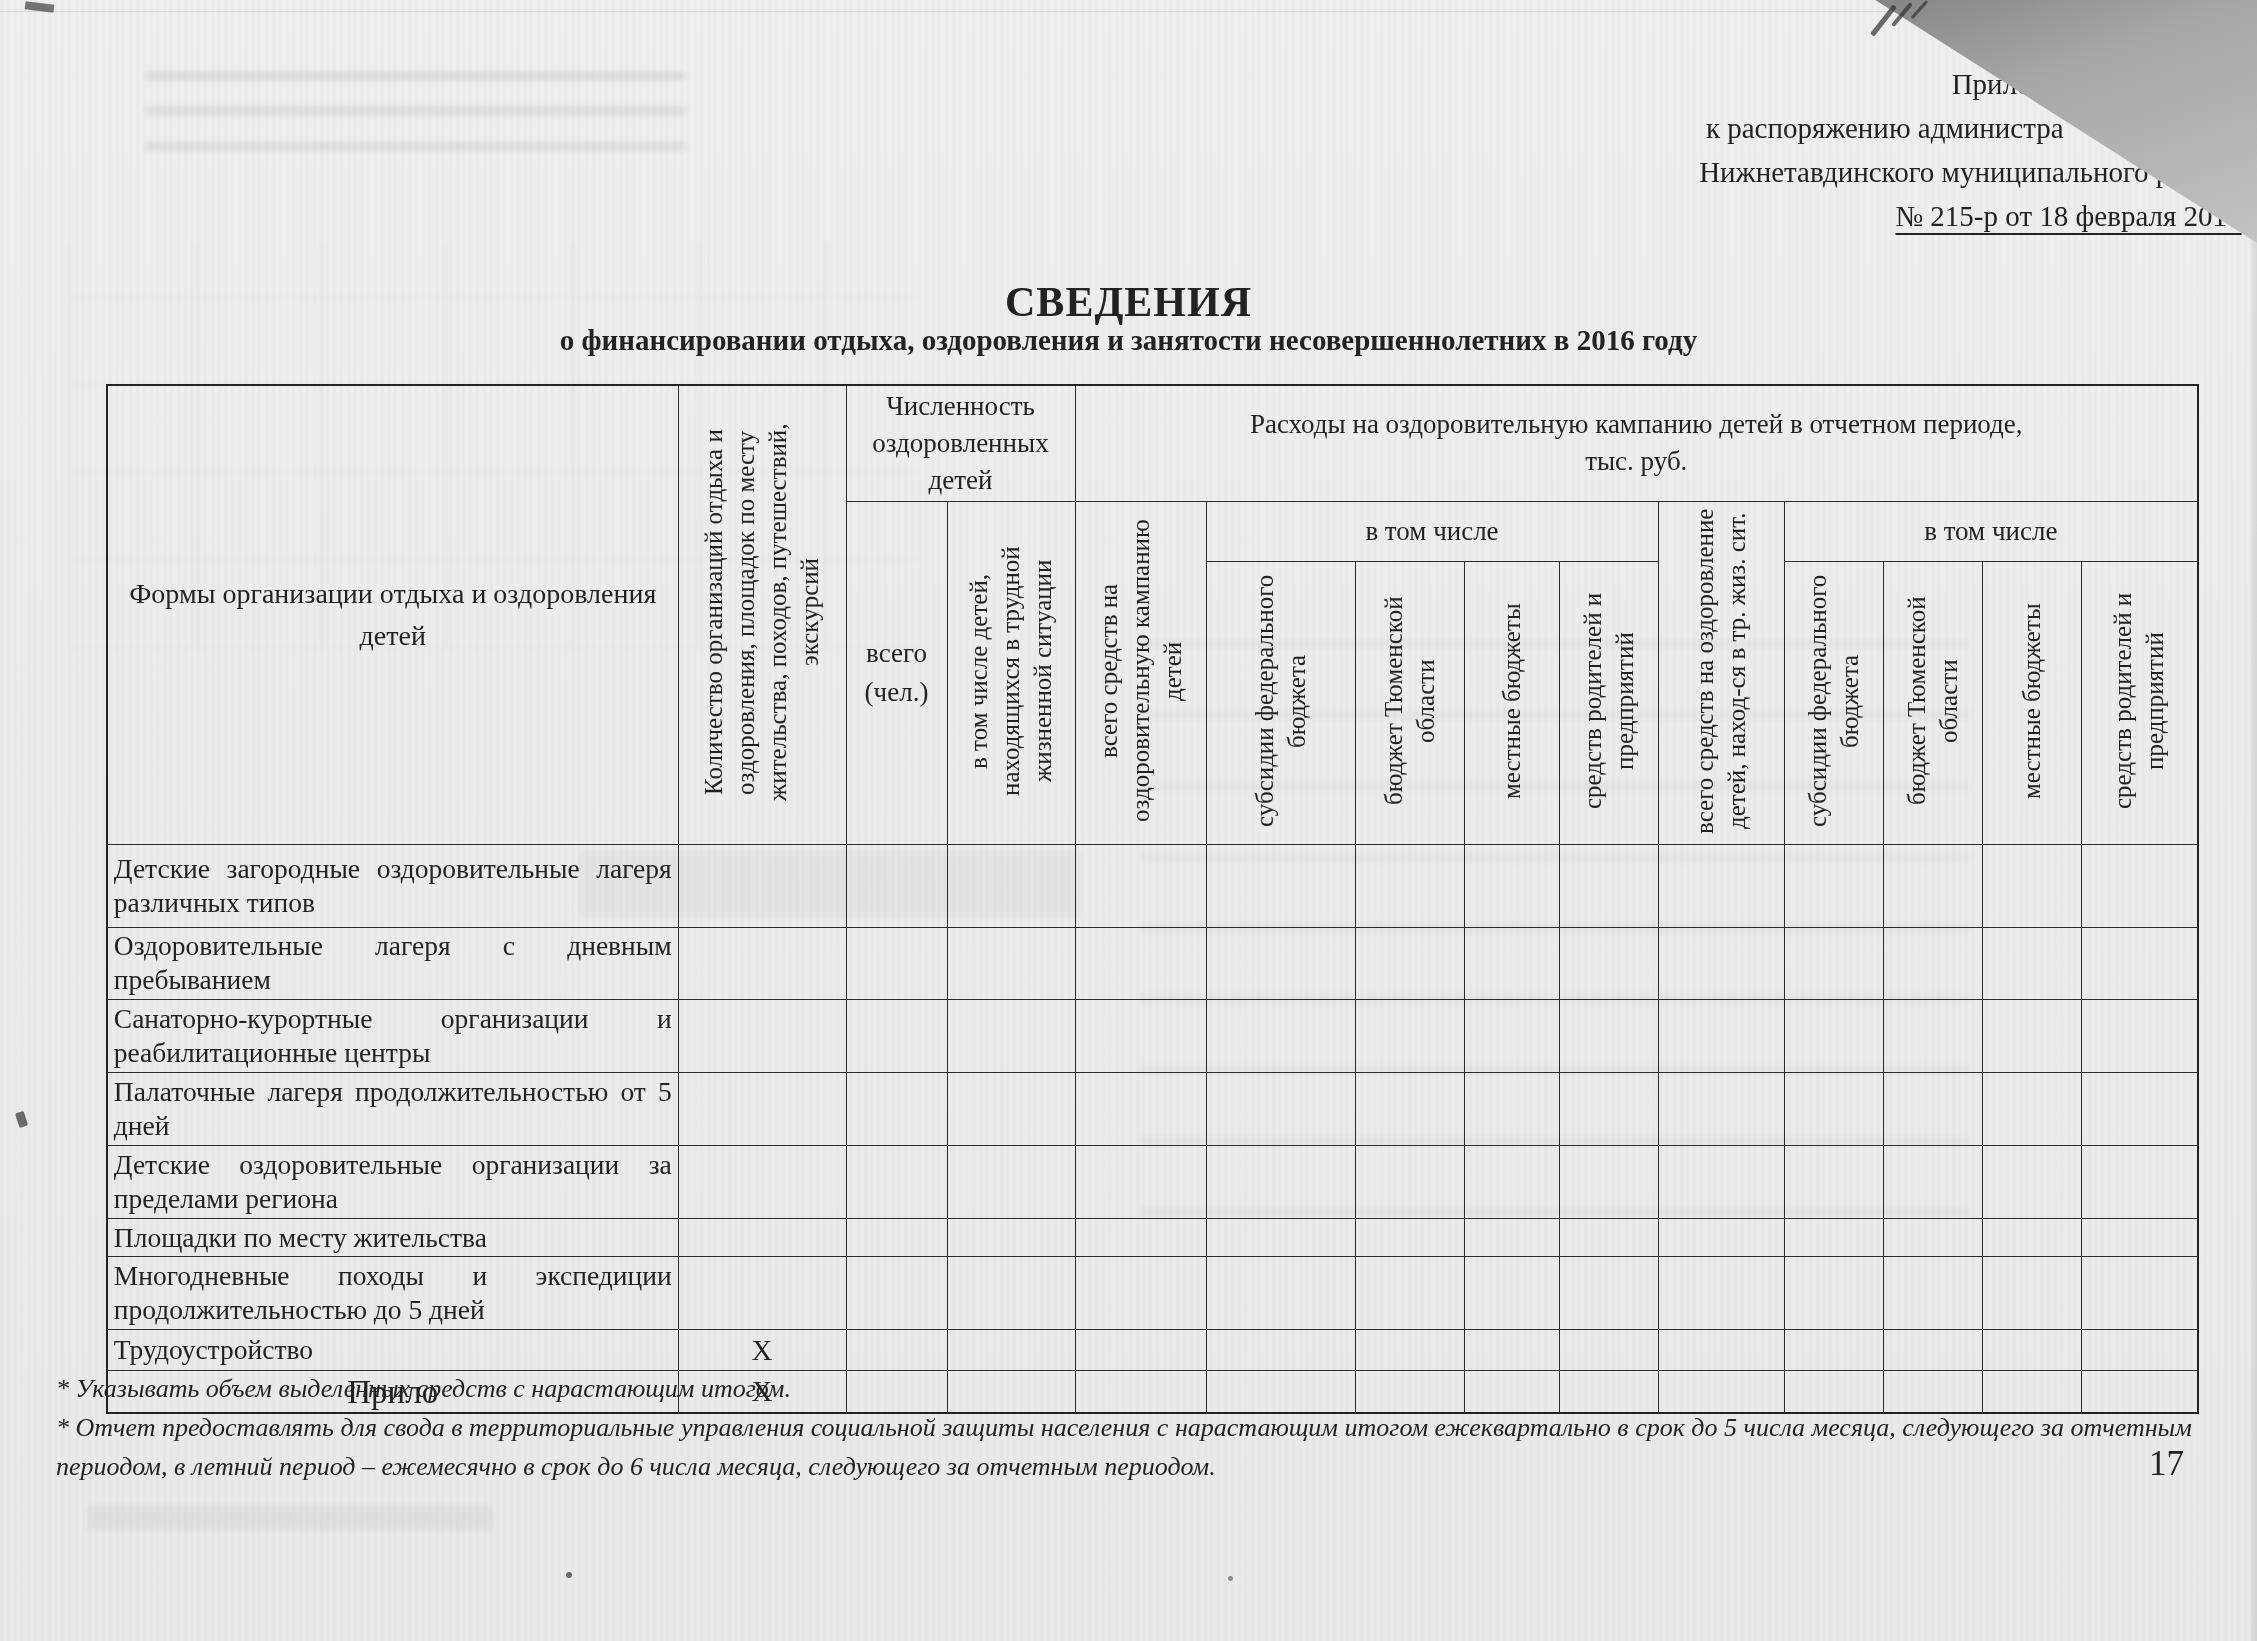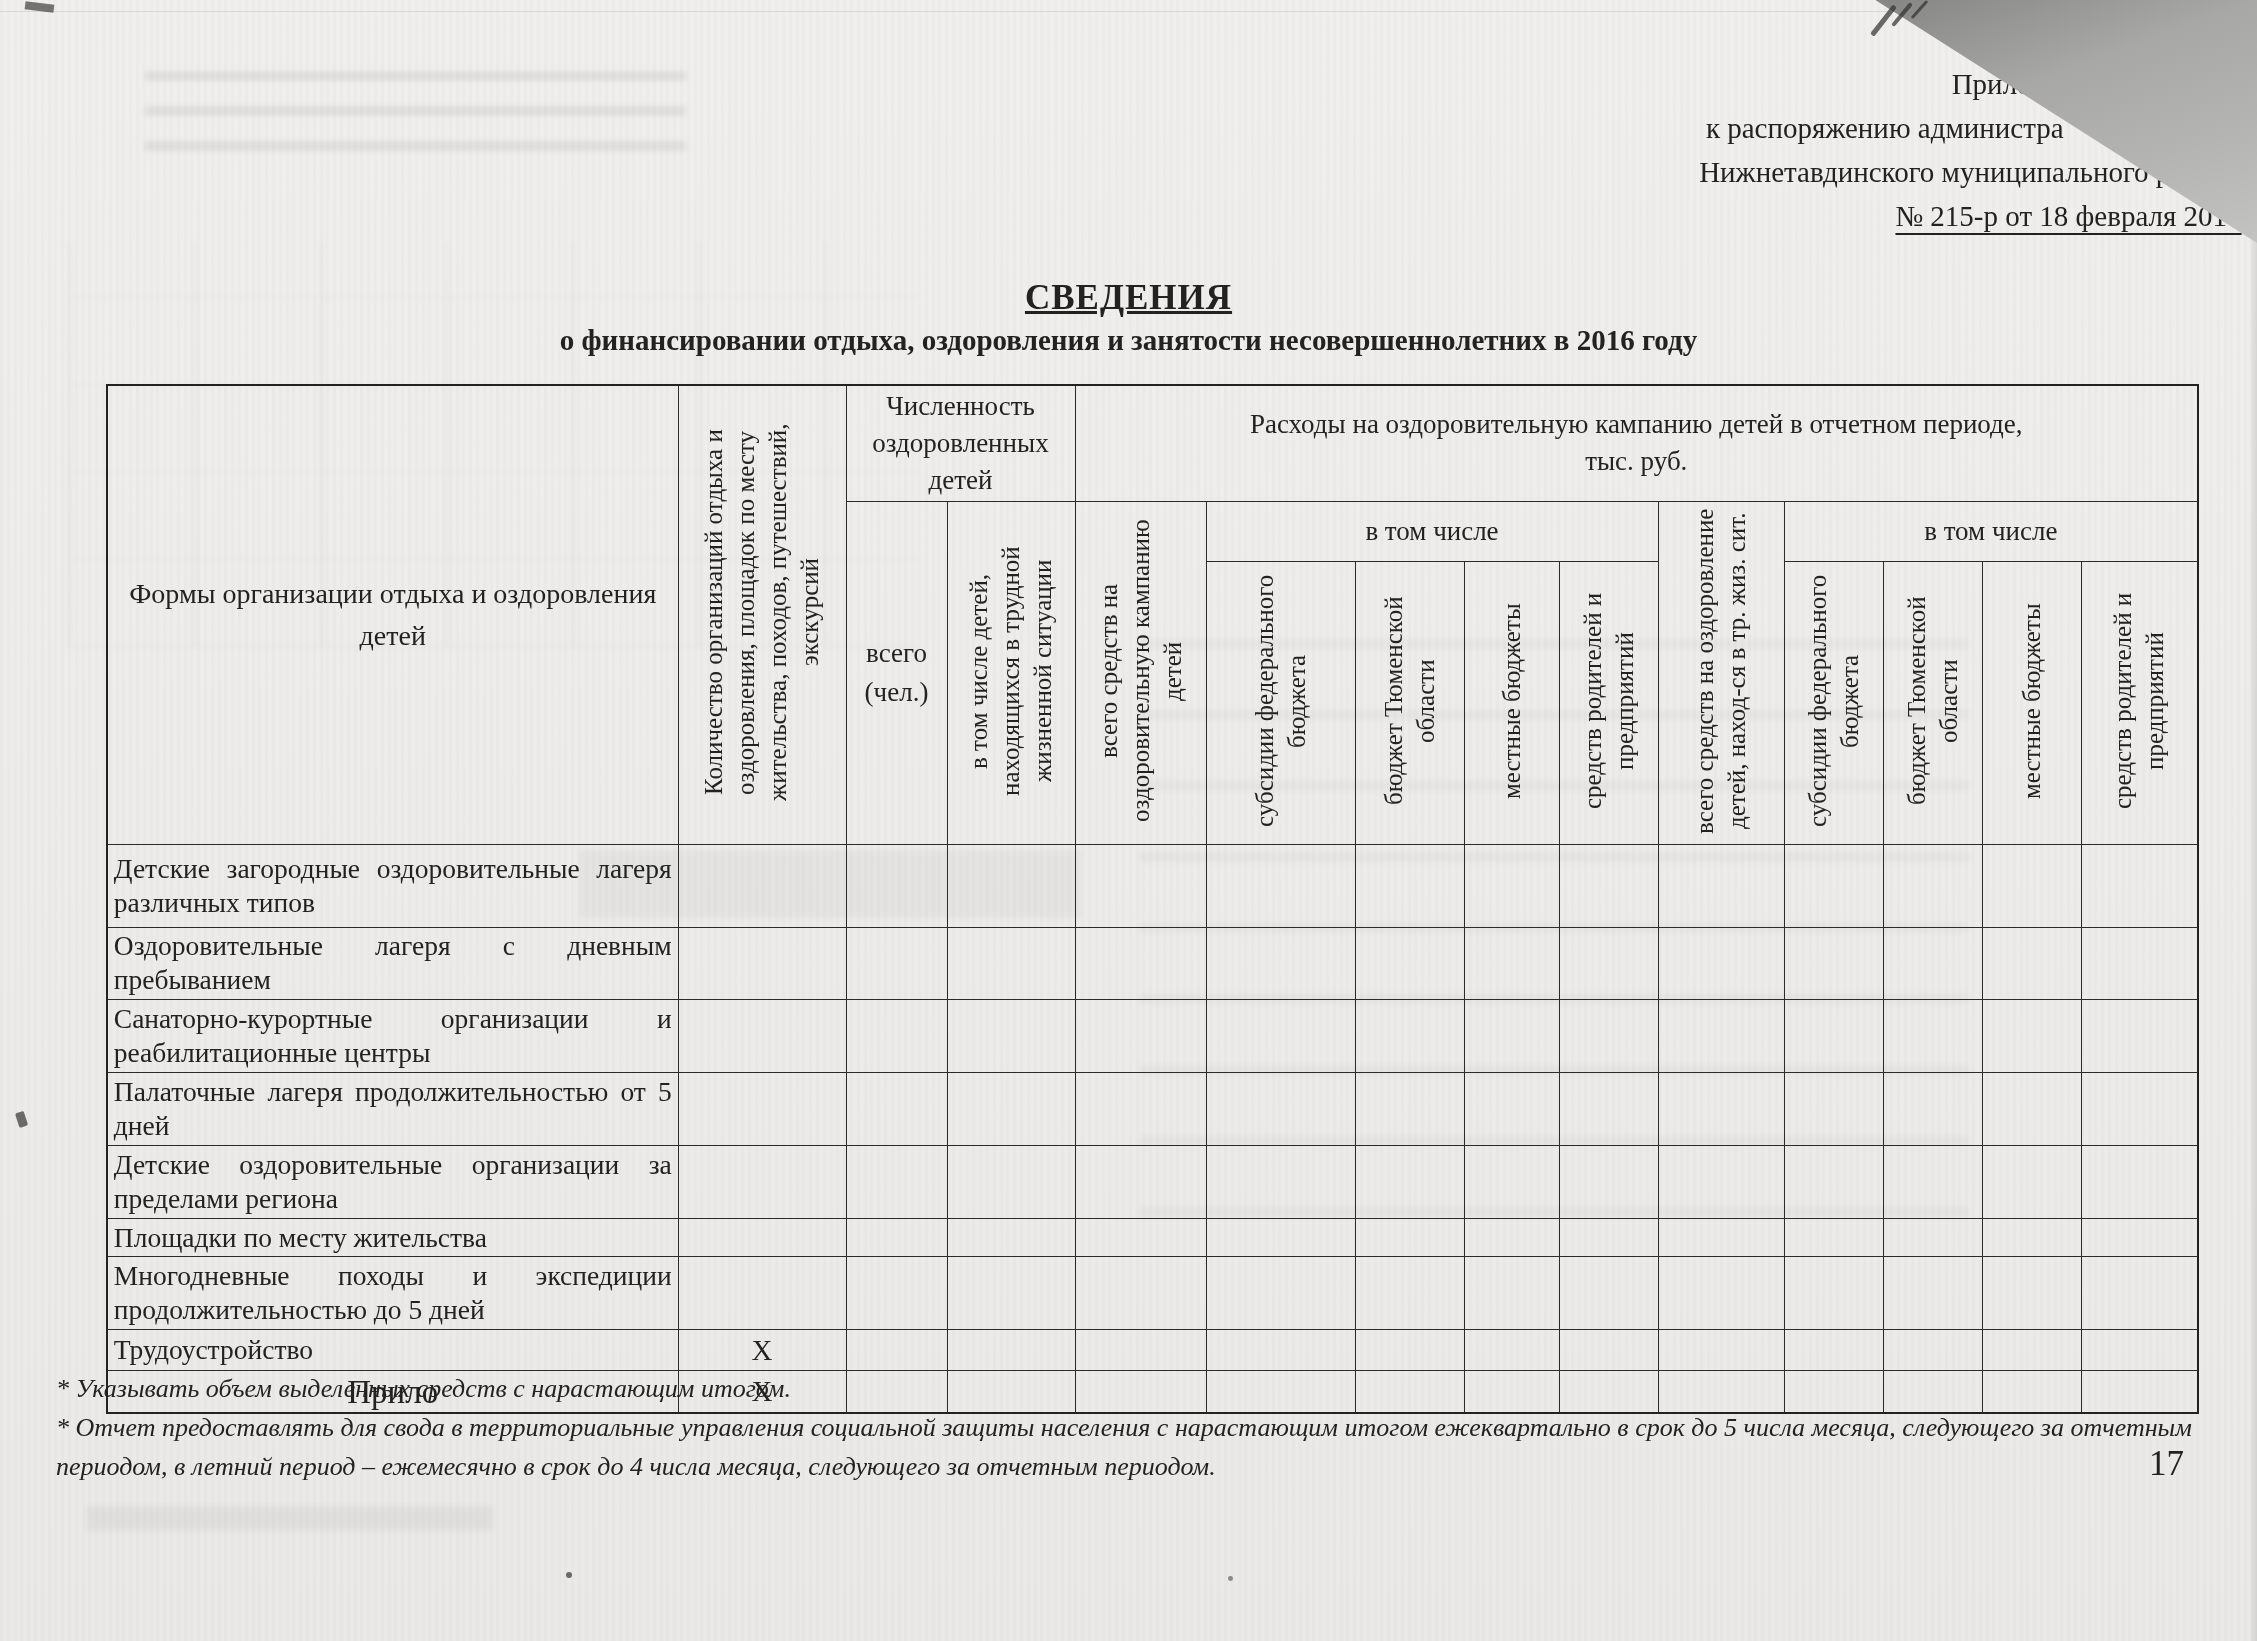--- a/index.html
+++ b/index.html
@@ -38,21 +38,21 @@
   .s3 { left:1228px; top:1576px; width:4.8px; height:4.8px; border-radius:50%; opacity:.6; }
   .s4 { left:25px; top:2.9px; width:29px; height:7.7px; transform:rotate(7deg); opacity:.75; }
   
   .header-block { position:absolute; top:62px; right:15.4px; z-index:10; text-align:right;
     font-size:29px; line-height:44px; white-space:nowrap; }
   .hl1 { margin-right:210px; }
   .hl2 { margin-right:178px; }
   .hl4 { text-decoration:underline; text-underline-offset:6.8px; }
   
   .title1 { position:absolute; left:0; right:0; top:278px; text-align:center;
-    font-size:35px; font-weight:bold; letter-spacing:1px;text-decoration:underline; }
+    font-size:42px; font-weight:bold; letter-spacing:1px; }
   .title2 { position:absolute; left:0; right:0; top:324px; text-align:center;
     font-size:29px; font-weight:bold; }
   
   table.main { position:absolute; left:106px; top:384px; width:2093px;
     border-collapse:collapse; table-layout:fixed; background:transparent; }
   table.main th, table.main td { border:1.9px solid #2b2b2b; padding:1.9px 5.8px;
     font-weight:normal; vertical-align:middle; overflow:hidden; }
   table.main { border:2.9px solid #222; }
   tr.hr1 { height:97px; }
   tr.hr2 { height:60px; }
@@ -291,21 +291,21 @@
           <td class="e"></td>
           <td class="e"></td>
           <td class="e"></td>
           <td class="e"></td>
     </tr>
   </tbody>
     </table>
 
   <div class="footnotes">
     <p>* Указывать объем выделенных средств с нарастающим итогом.</p>
-    <p>* Отчет предоставлять для свода в территориальные управления социальной защиты населения с нарастающим итогом ежеквартально в срок до 5 числа месяца, следующего за отчетным периодом, в летний период – ежемесячно в срок до 4 числа месяца, следующего за отчетным периодом.</p>
+    <p>* Отчет предоставлять для свода в территориальные управления социальной защиты населения с нарастающим итогом ежеквартально в срок до 5 числа месяца, следующего за отчетным периодом, в летний период – ежемесячно в срок до 6 числа месяца, следующего за отчетным периодом.</p>
   </div>
 
   <div class="pageno">17</div>
 
   <div class="corner-fold"></div>
   <div class="fold-mark m1"></div>
   <div class="fold-mark m2"></div>
   <div class="fold-mark m3"></div>
 
   <div class="speck s1"></div>

